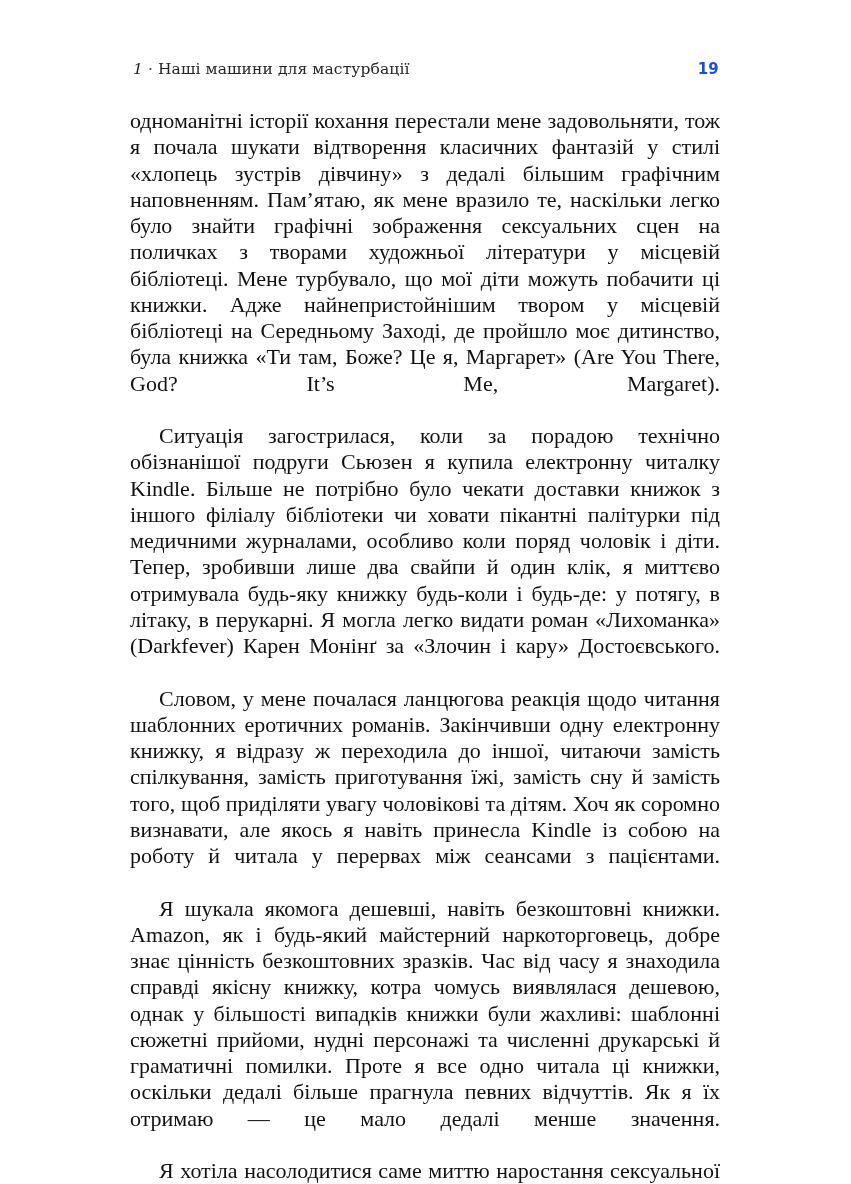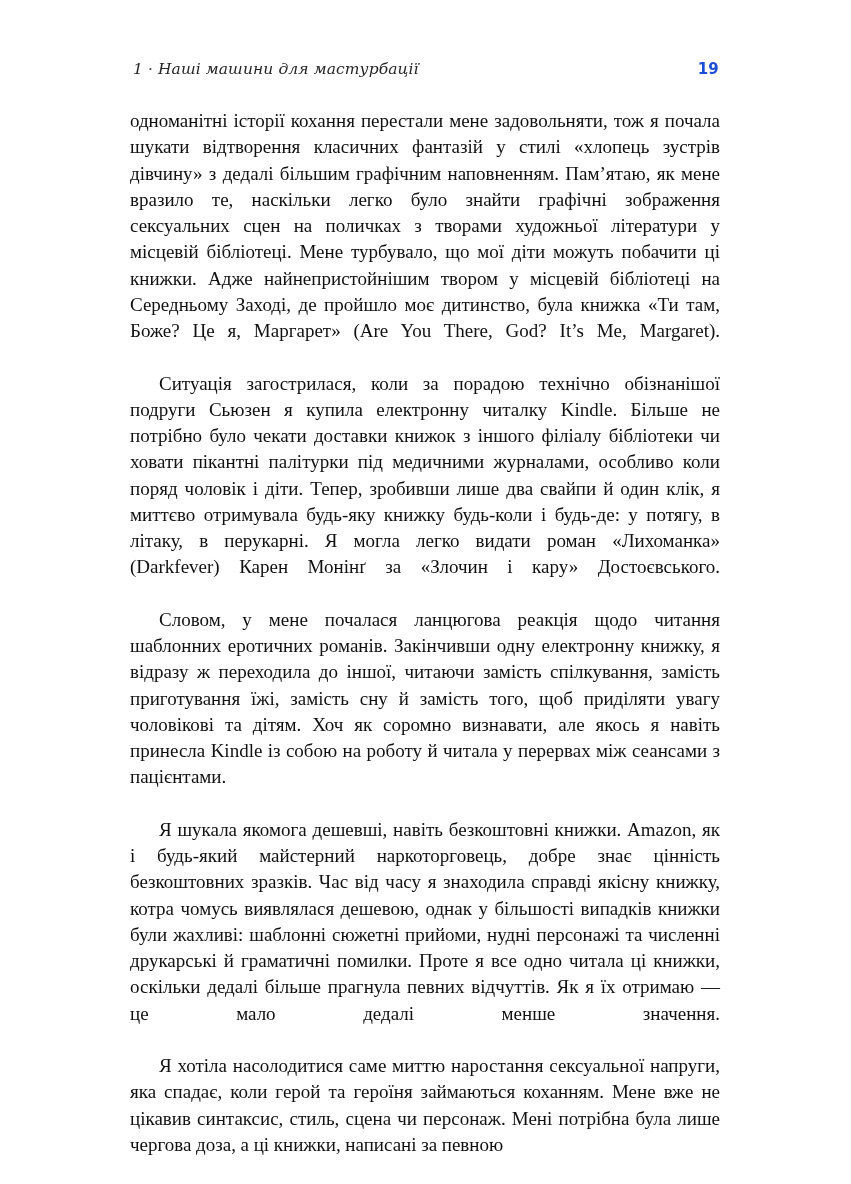--- a/index.html
+++ b/index.html
@@ -53,21 +53,20 @@
   .rh-sep {
     font-family: "DejaVu Serif", "Liberation Serif", serif;
     font-style: italic;
     font-size: 15.5px;
     color: #454545;
     padding: 0 5px;
   }
 
   .rh-title {
     font-family: "DejaVu Serif", "Liberation Serif", serif;
-    font-style: italic;
     font-size: 15.5px;
     color: #262626;
     letter-spacing: 0.1px;
   }
 
   .rh-folio {
     font-family: "DejaVu Sans", "Liberation Sans", sans-serif;
     font-size: 15px;
     font-weight: 600;
     color: #1d4ed8;
@@ -78,21 +77,21 @@
   .text-block {
     position: absolute;
     left: 130px;
     top: 108px;
     width: 590px;
   }
 
   .para {
     margin: 0;
     font-family: "Liberation Serif", "DejaVu Serif", serif;
-    font-size: 19px;
+    font-size: 22px;
     line-height: 26.25px;
     color: #111111;
     text-align: justify;
     text-justify: inter-word;
     hyphens: manual;
     -webkit-hyphens: manual;
     word-spacing: -0.1px;
   }
 
   .para + .para {

